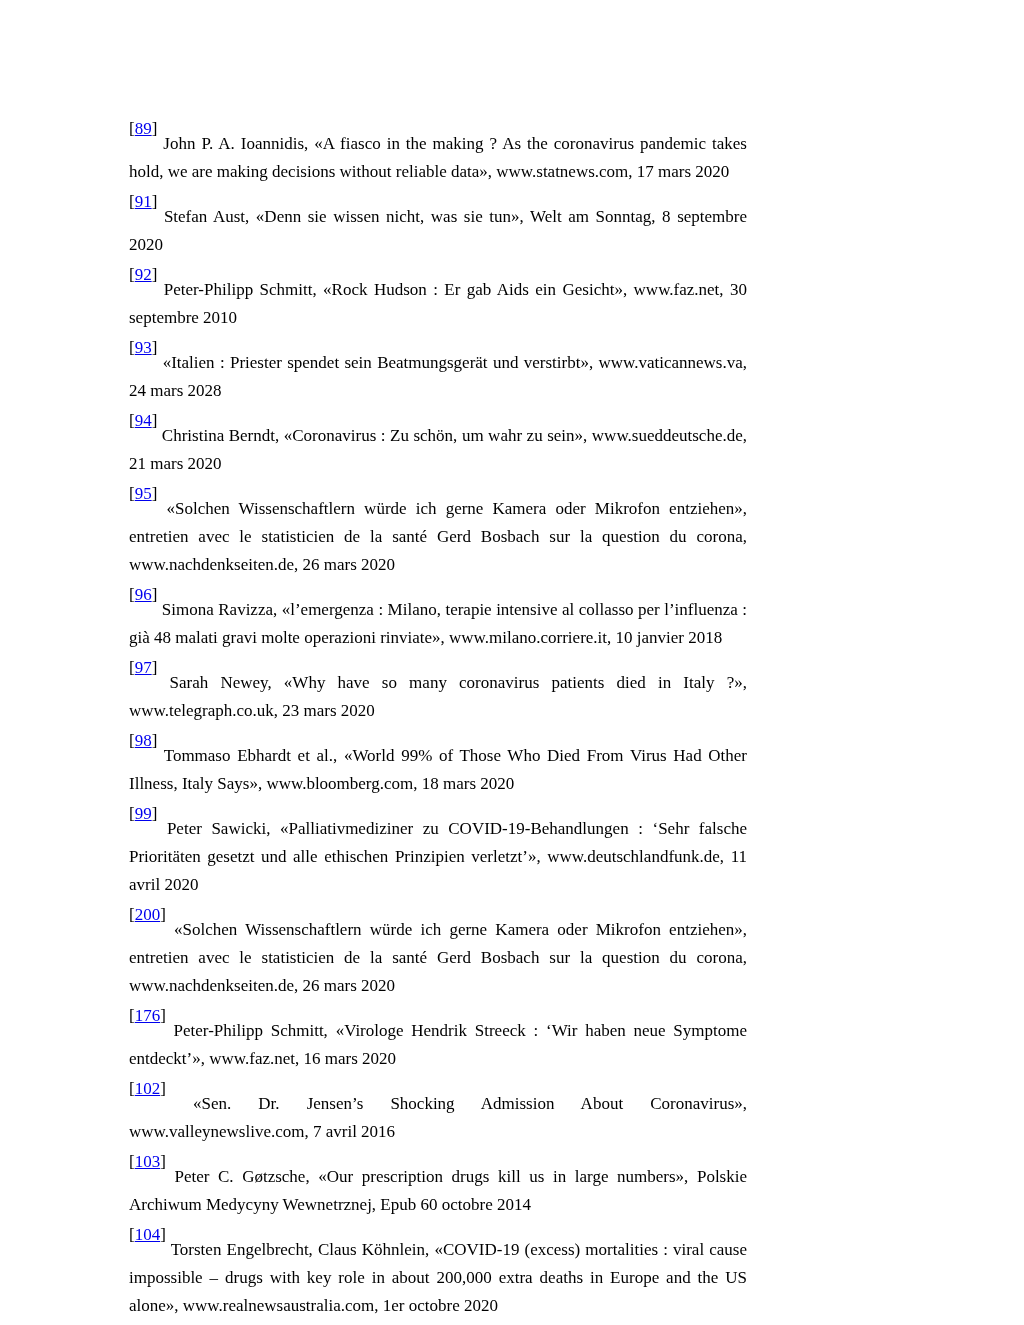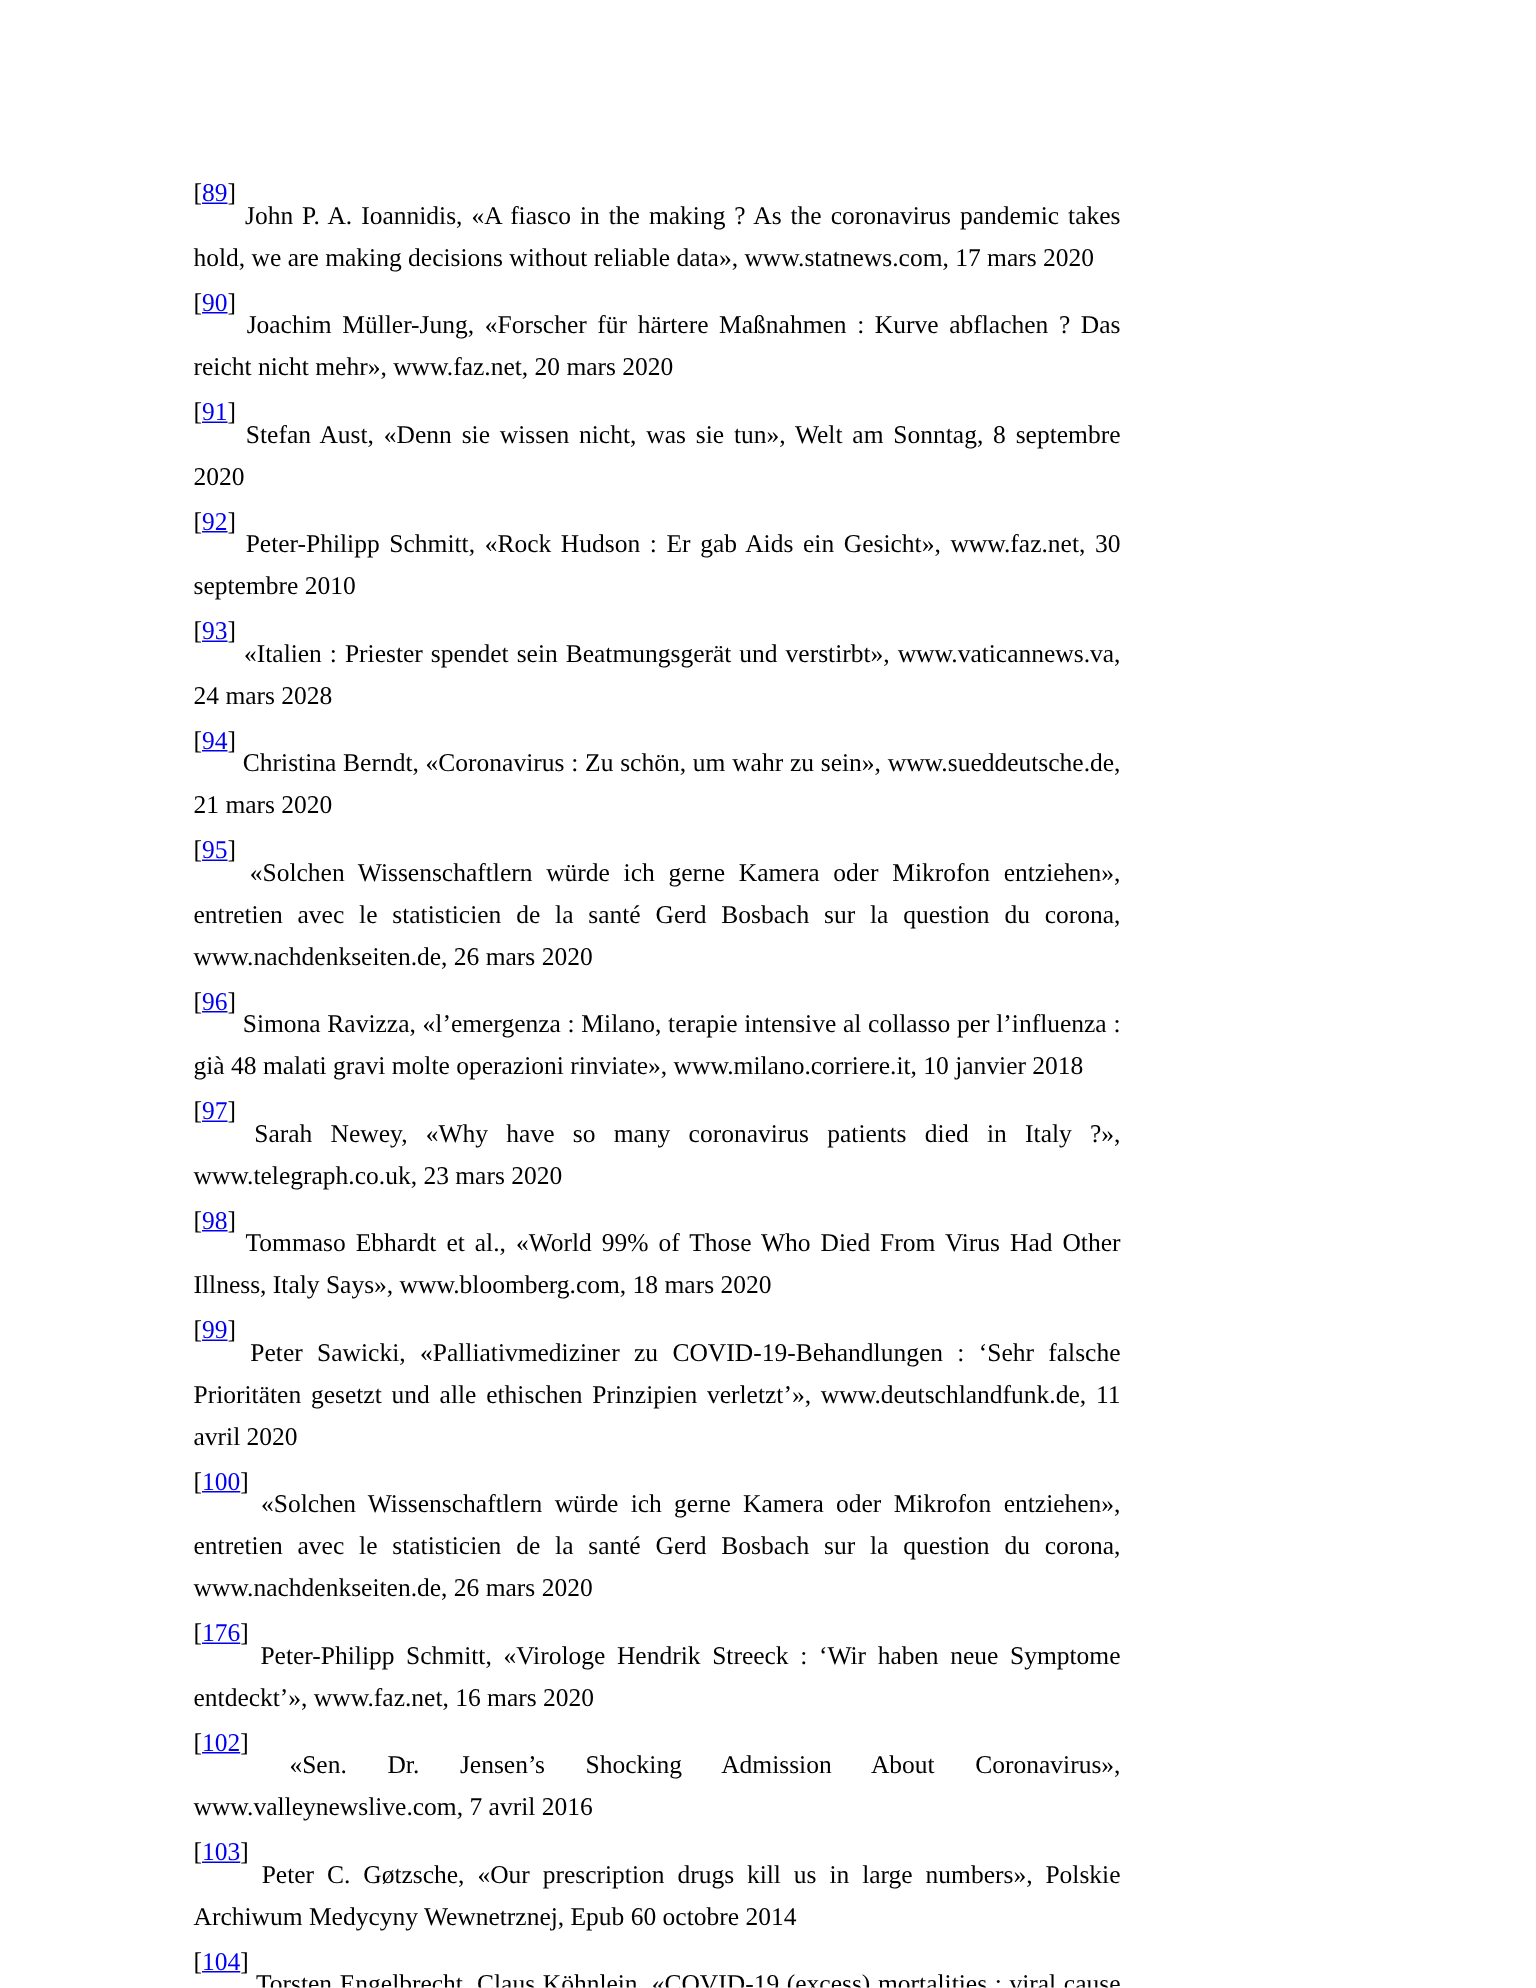--- a/index.html
+++ b/index.html
@@ -40,41 +40,40 @@
     color: #000000;
   }
 </style>
 </head>
 <body>
 
 <main class="page">
   <section id="references">
   <p class="entry"><span class="marker"><span>[</span><a class="ref-link">89</a><span>]</span></span><span class="ref-text"> John P. A. Ioannidis, «A fiasco in the making ? As the coronavirus pandemic takes hold, we are making decisions without reliable data», www.statnews.com, 17 mars 2020</span></p>
 
-  <p class="entry"><span class="marker"><span>[</span><a class="ref-link">90</a><span>]</span></span><span class="ref-text"> Joachim Müller-Jung, «Forscher für härtere Maßnahmen : Kurve abflachen ? Das reicht nicht mehr», www.faz.net, 20 mars 2020</span></p>
 
   <p class="entry"><span class="marker"><span>[</span><a class="ref-link">91</a><span>]</span></span><span class="ref-text"> Stefan Aust, «Denn sie wissen nicht, was sie tun», Welt am Sonntag, 8 septembre 2020</span></p>
 
   <p class="entry"><span class="marker"><span>[</span><a class="ref-link">92</a><span>]</span></span><span class="ref-text"> Peter-Philipp Schmitt, «Rock Hudson : Er gab Aids ein Gesicht», www.faz.net, 30 septembre 2010</span></p>
 
   <p class="entry"><span class="marker"><span>[</span><a class="ref-link">93</a><span>]</span></span><span class="ref-text"> «Italien : Priester spendet sein Beatmungsgerät und verstirbt», www.vaticannews.va, 24 mars 2028</span></p>
 
   <p class="entry"><span class="marker"><span>[</span><a class="ref-link">94</a><span>]</span></span><span class="ref-text"> Christina Berndt, «Coronavirus : Zu schön, um wahr zu sein», www.sueddeutsche.de, 21 mars 2020</span></p>
 
   <p class="entry"><span class="marker"><span>[</span><a class="ref-link">95</a><span>]</span></span><span class="ref-text"> «Solchen Wissenschaftlern würde ich gerne Kamera oder Mikrofon entziehen», entretien avec le statisticien de la santé Gerd Bosbach sur la question du corona, www.nachdenkseiten.de, 26 mars 2020</span></p>
 
   <p class="entry"><span class="marker"><span>[</span><a class="ref-link">96</a><span>]</span></span><span class="ref-text"> Simona Ravizza, «l’emergenza : Milano, terapie intensive al collasso per l’influenza : già 48 malati gravi molte operazioni rinviate», www.milano.corriere.it, 10 janvier 2018</span></p>
 
   <p class="entry"><span class="marker"><span>[</span><a class="ref-link">97</a><span>]</span></span><span class="ref-text"> Sarah Newey, «Why have so many coronavirus patients died in Italy ?», www.telegraph.co.uk, 23 mars 2020</span></p>
 
   <p class="entry"><span class="marker"><span>[</span><a class="ref-link">98</a><span>]</span></span><span class="ref-text"> Tommaso Ebhardt et al., «World 99% of Those Who Died From Virus Had Other Illness, Italy Says», www.bloomberg.com, 18 mars 2020</span></p>
 
   <p class="entry"><span class="marker"><span>[</span><a class="ref-link">99</a><span>]</span></span><span class="ref-text"> Peter Sawicki, «Palliativmediziner zu COVID-19-Behandlungen : ‘Sehr falsche Prioritäten gesetzt und alle ethischen Prinzipien verletzt’», www.deutschlandfunk.de, 11 avril 2020</span></p>
 
-  <p class="entry"><span class="marker"><span>[</span><a class="ref-link">100</a><span>]</span></span><span class="ref-text"> «Solchen Wissenschaftlern würde ich gerne Kamera oder Mikrofon entziehen», entretien avec le statisticien de la santé Gerd Bosbach sur la question du corona, www.nachdenkseiten.de, 26 mars 2020</span></p>
+  <p class="entry"><span class="marker"><span>[</span><a class="ref-link">200</a><span>]</span></span><span class="ref-text"> «Solchen Wissenschaftlern würde ich gerne Kamera oder Mikrofon entziehen», entretien avec le statisticien de la santé Gerd Bosbach sur la question du corona, www.nachdenkseiten.de, 26 mars 2020</span></p>
 
   <p class="entry"><span class="marker"><span>[</span><a class="ref-link">176</a><span>]</span></span><span class="ref-text"> Peter-Philipp Schmitt, «Virologe Hendrik Streeck : ‘Wir haben neue Symptome entdeckt’», www.faz.net, 16 mars 2020</span></p>
 
   <p class="entry"><span class="marker"><span>[</span><a class="ref-link">102</a><span>]</span></span><span class="ref-text"> «Sen. Dr. Jensen’s Shocking Admission About Coronavirus», www.valleynewslive.com, 7 avril 2016</span></p>
 
   <p class="entry"><span class="marker"><span>[</span><a class="ref-link">103</a><span>]</span></span><span class="ref-text"> Peter C. Gøtzsche, «Our prescription drugs kill us in large numbers», Polskie Archiwum Medycyny Wewnetrznej, Epub 60 octobre 2014</span></p>
 
   <p class="entry"><span class="marker"><span>[</span><a class="ref-link">104</a><span>]</span></span><span class="ref-text"> Torsten Engelbrecht, Claus Köhnlein, «COVID-19 (excess) mortalities : viral cause impossible – drugs with key role in about 200,000 extra deaths in Europe and the US alone», www.realnewsaustralia.com, 1er octobre 2020</span></p>
 </section>
 </main>

